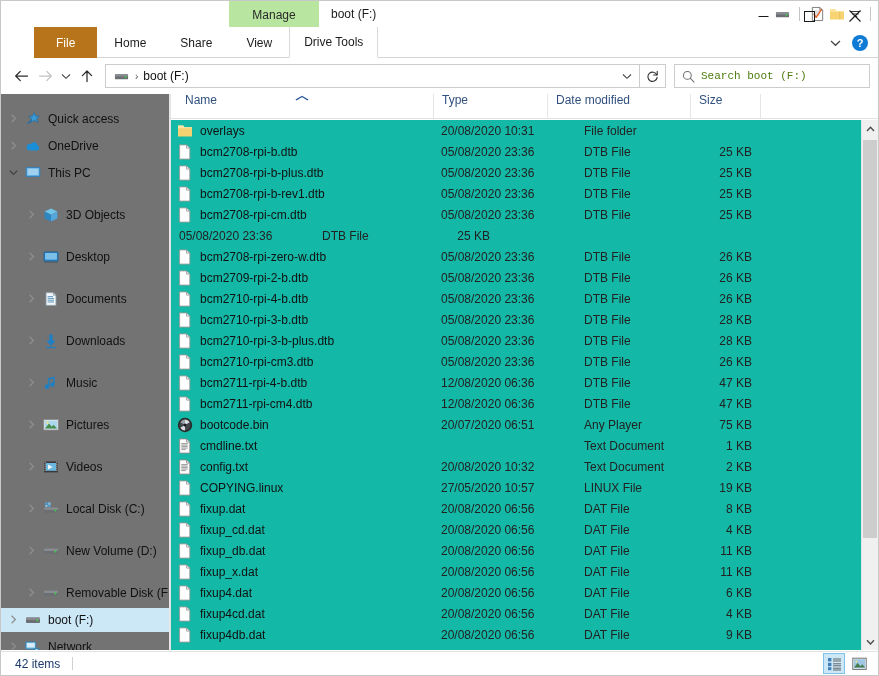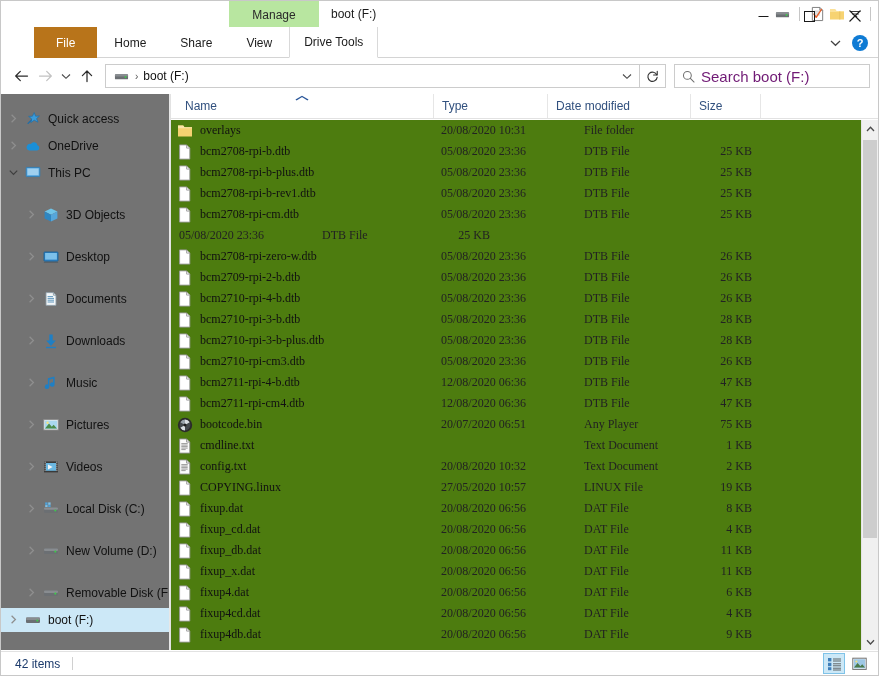--- a/index.html
+++ b/index.html
@@ -174,21 +174,21 @@
   }
   .searchbox {
     width: 196px; height: 24px;
     border: 1px solid #cccccc;
     margin-left: 8px;
     display: flex;
     align-items: center;
     background: #ffffff;
   }
   .search-icon-wrap { width: 26px; display: flex; align-items: center; justify-content: center; }
-  .search-ph { font-size: 15px; color: #701a75; }
+  .search-ph { font-size: 11px; color: #4d7c0f; font-family: Liberation Mono, monospace; }
 
   
   .body {
     position: relative;
     display: flex;
     height: 556px;
     background: #ffffff;
   }
 
   
@@ -252,21 +252,21 @@
     position: relative;
   }
   .col {
     font-size: 12px;
     color: #31507e;
     padding-bottom: 5px;
     border-left: 1px solid #e6e6e6;
     padding-left: 8px;
     height: 25px;
     display: flex;
-    align-items: flex-end;
+    align-items: flex-start;
     position: relative;
     flex-shrink: 0;
   }
   .col:first-child { border-left: none; padding-left: 14px; }
   .col-name { width: 262px; }
   .col-date { width: 143px; }
   .col-type { width: 114px; }
   .col-size { width: 70px; }
   .col-blank { width: 98px; }
   .sort-asc {
@@ -274,22 +274,21 @@
     top: 0px; left: 50%;
     font-size: 10px;
     color: #2b579a;
     transform: translateX(-50%) scaleX(1.5);
   }
 
   .rows {
     position: absolute;
     top: 26px; left: 0; right: 17px; bottom: 0;
     overflow: hidden;
-    background: #4d7c0f;
-    font-family: Liberation Serif, serif;
+    background: #14b8a6;
   }
   .row {
     height: 21px;
     display: flex;
     align-items: center;
     font-size: 12px;
     color: #111;
   }
   .cell { flex-shrink: 0; overflow: hidden; white-space: nowrap; }
   .c-name { width: 262px; display: flex; align-items: center; padding-left: 6px; }
@@ -679,20 +678,34 @@
               </svg></span>
             <span class="nav-ico">
               <svg class="ficon" viewBox="0 0 16 16">
                 <rect x="1" y="5.5" width="14" height="5.5" rx="1" fill="#6b6f73"></rect>
                 <rect x="1" y="5.5" width="14" height="2.4" rx="1" fill="#888c90"></rect>
                 <circle cx="12.3" cy="8.6" r="1.05" fill="#3ec94a"></circle>
               </svg>
             </span>
             <span class="nav-label">boot (F:)</span>
           </div>
+          <div class="nav-item ind0 group">
+            <span class="nav-chev"><svg width="7" height="9" viewBox="0 0 7 9">
+                <path d="M1.6 0.8 L5.4 4.5 L1.6 8.2" fill="none" stroke="#8f8f8f" stroke-width="1.25"></path>
+              </svg></span>
+            <span class="nav-ico">
+              <svg class="ficon" viewBox="0 0 16 16">
+                <rect x="0.8" y="3" width="10" height="7" rx="0.6" fill="#6fb9e6" stroke="#2f7fb8" stroke-width="0.8"></rect>
+                <rect x="1.8" y="3.9" width="8" height="4.6" fill="#d7ecf8"></rect>
+                <path d="M8.6 9.4 L14.4 9.4 L14.4 13.6 L8.6 13.6 z" fill="#2f7fb8"></path>
+                <circle cx="11.5" cy="11.5" r="1.5" fill="#bfe2f5"></circle>
+              </svg>
+            </span>
+            <span class="nav-label">Network</span>
+          </div>
         </div>
       <div class="nav-divider"></div>
     </div>
 
     <div class="filepane">
 
       <div class="colhead">
         <div class="col col-name">
           <span>Name</span>
           <span class="sort-asc">

